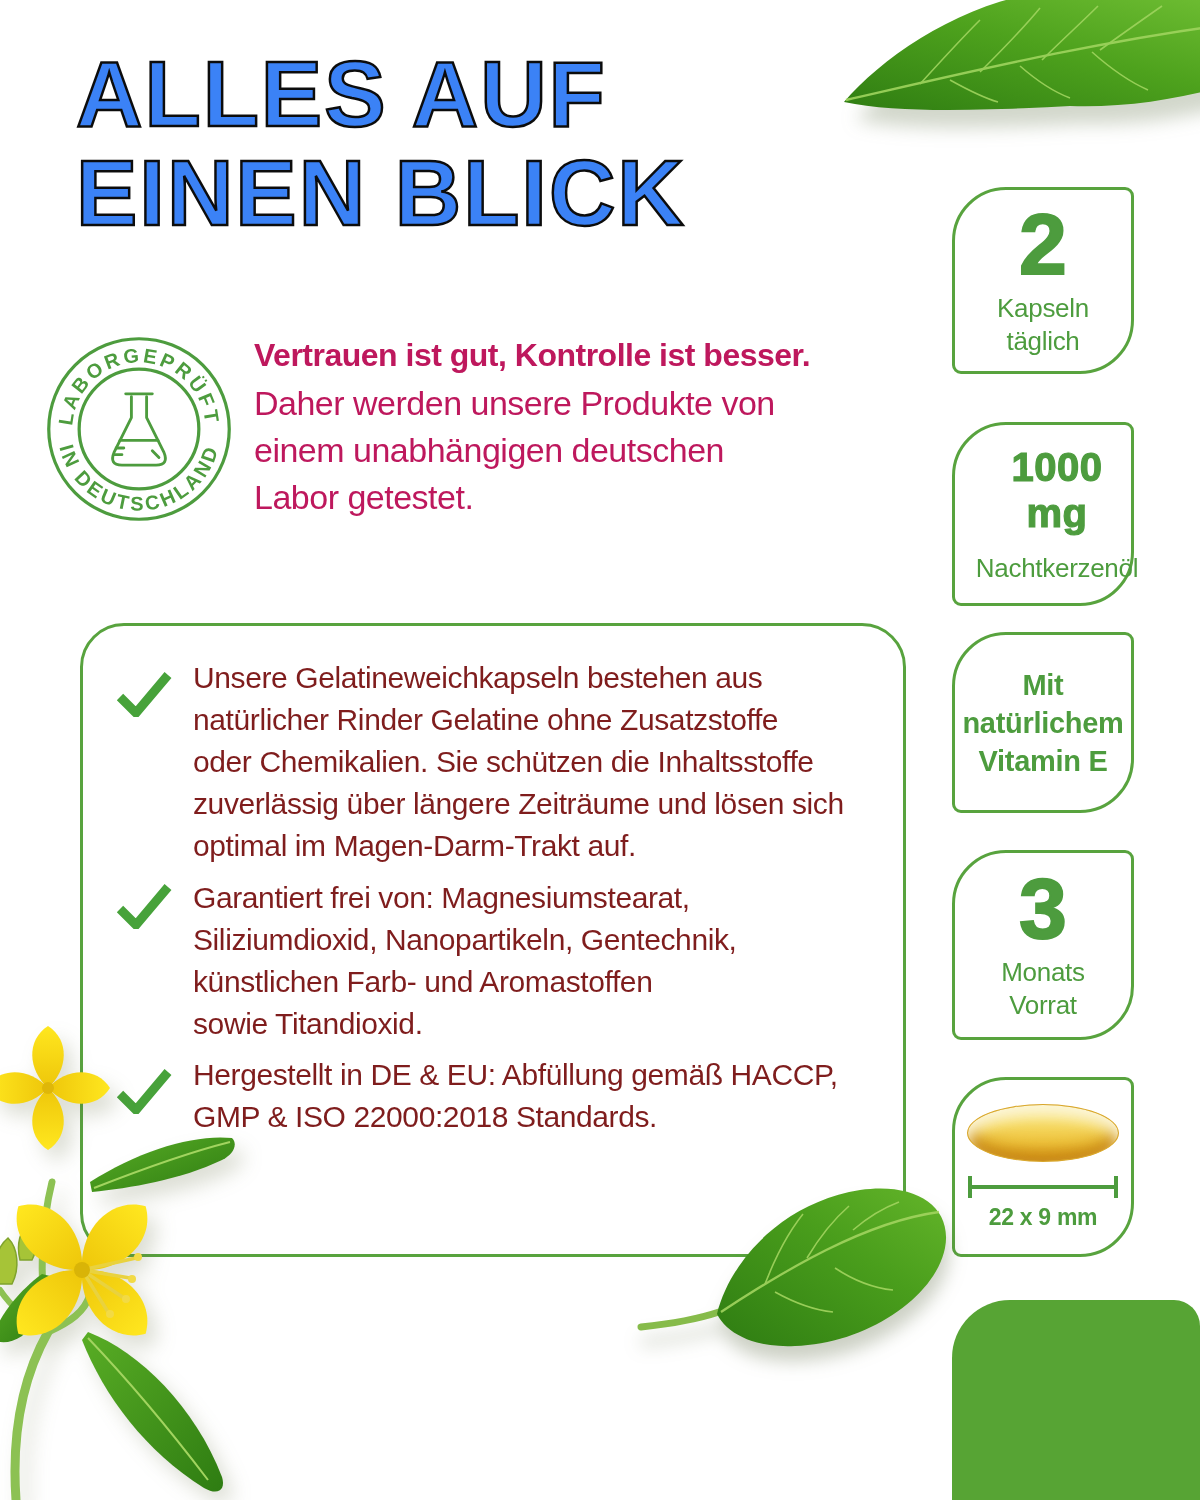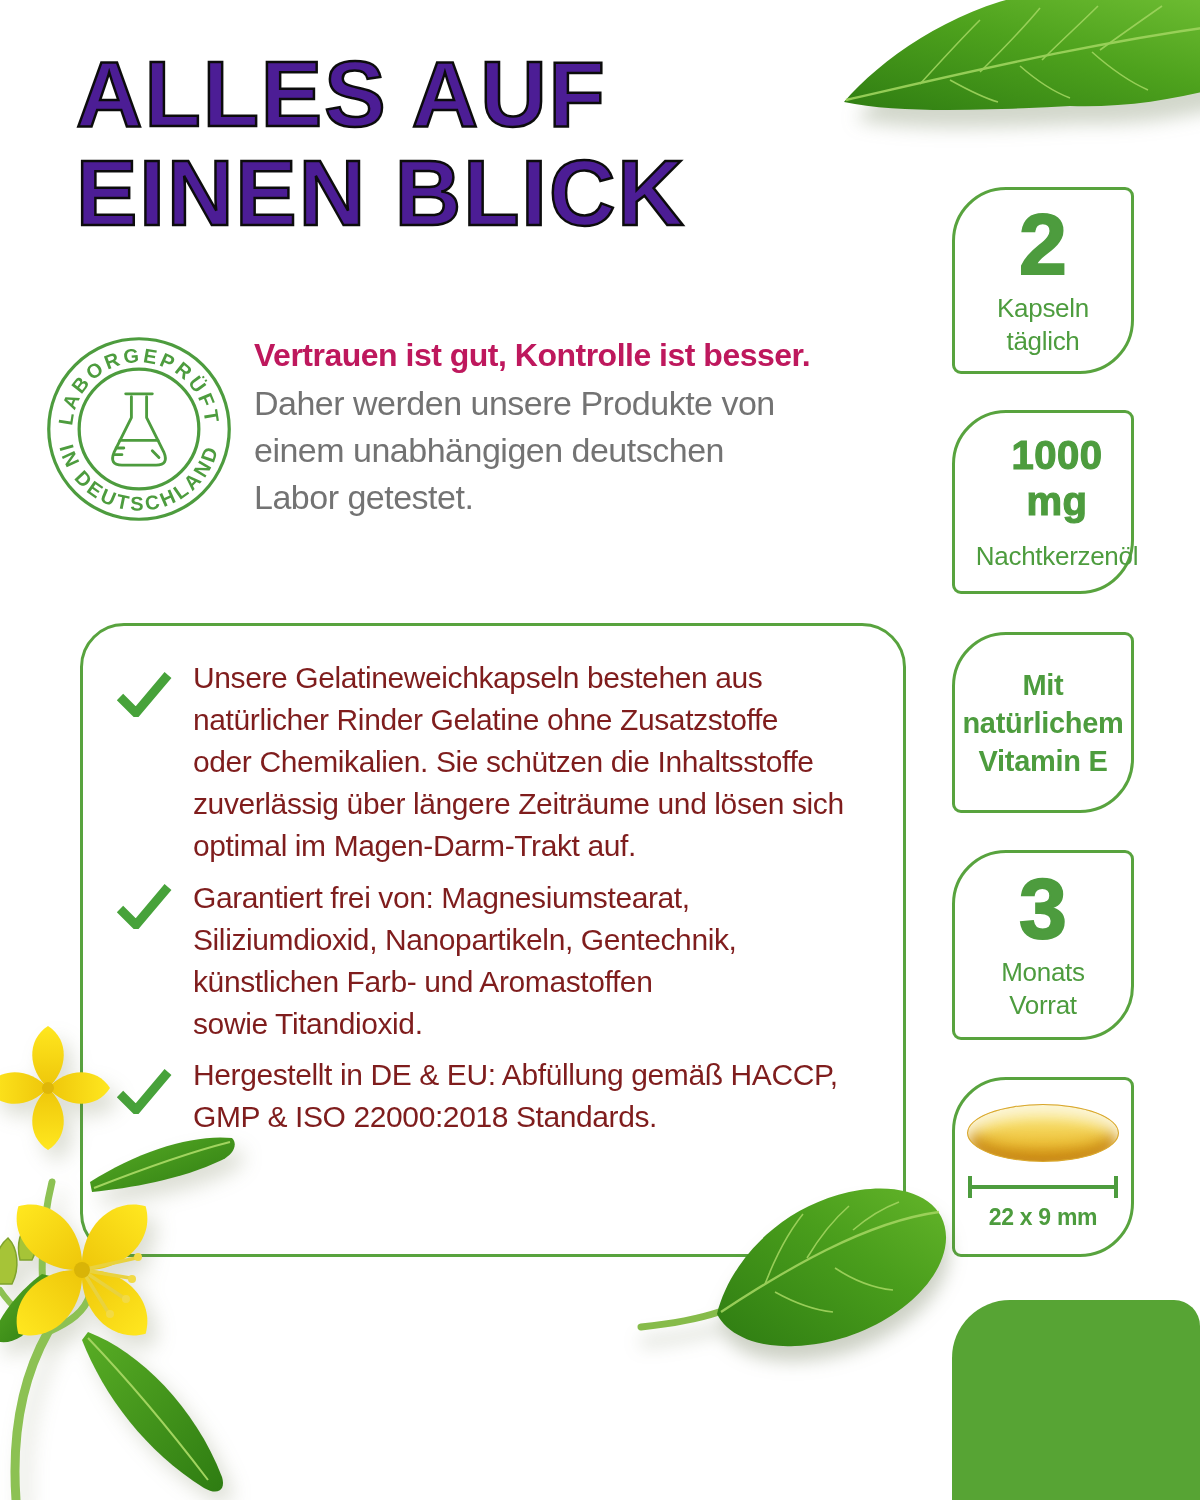--- a/index.html
+++ b/index.html
@@ -6,31 +6,31 @@
   .poster{
     position:relative;width:1200px;height:1500px;overflow:hidden;background:#ffffff;
     font-family:"Liberation Sans",sans-serif;
   }
   .abs{position:absolute;}
   .ml{white-space:pre-line;}
 
   
   .heading{
     left:76px;top:45px;width:800px;
-    font-size:92px;line-height:99px;font-weight:700;color:#4c1d95;
+    font-size:92px;line-height:99px;font-weight:700;color:#3b82f6;
     letter-spacing:2px;-webkit-text-stroke:2.5px #0c0c0c;margin:0;
   }
 
   
   .intro{left:254px;top:334px;width:700px;}
   .intro-highlight{
     margin:0;font-size:32px;line-height:42px;font-weight:700;color:#be185d;letter-spacing:-0.5px;
   }
   .intro-body{
-    margin:4px 0 0 0;font-size:34px;line-height:47px;font-weight:400;color:#737373;letter-spacing:-0.5px;
+    margin:4px 0 0 0;font-size:34px;line-height:47px;font-weight:400;color:#be185d;letter-spacing:-0.5px;
   }
 
   
   .stamp{left:44px;top:334px;width:190px;height:190px;}
   .stamp text{font-family:"Liberation Sans",sans-serif;font-weight:700;fill:#4d9c3e;}
 
   
   .panel{
     left:80px;top:623px;width:826px;height:634px;box-sizing:border-box;
     border:3px solid #58a33e;border-radius:44px;background:#fff;
@@ -148,21 +148,21 @@
 GMP &amp; ISO 22000:2018 Standards.</p>
   </section>
 
   <aside>
     <div class="card" style="top:187px;height:187px;">
       <div class="big-number">2</div>
       <div class="label ml">Kapseln
 täglich</div>
     </div>
 
-    <div class="card" style="top:410px;height:184px;padding-left:28px;">
+    <div class="card" style="top:422px;height:184px;padding-left:28px;">
       <div class="value-md">1000 mg</div>
       <div class="label ml" style="margin-top:16px">Nachtkerzenöl</div>
     </div>
 
     <div class="card" style="top:632px;height:181px;">
       <div class="label-lg ml">Mit
 natürlichem
 Vitamin E</div>
     </div>
 

